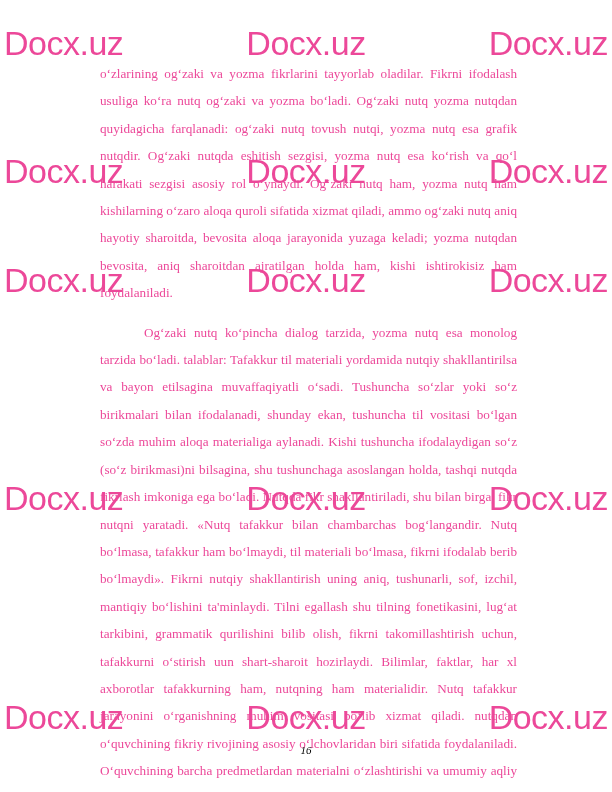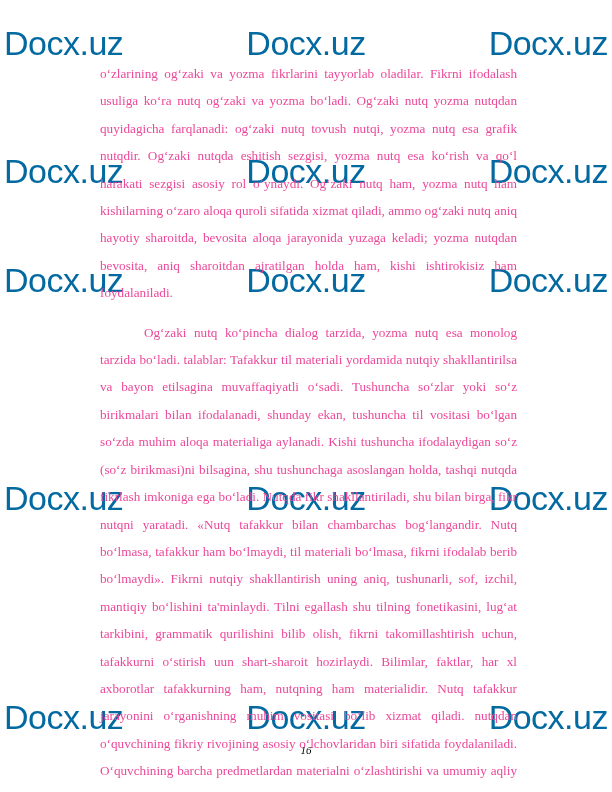--- a/index.html
+++ b/index.html
@@ -36,21 +36,21 @@
     width: 612px;
     display: flex;
     justify-content: space-between;
     padding: 0 4px;
     box-sizing: border-box;
   }
   .watermark-text {
     font-family: "Liberation Sans", "DejaVu Sans", sans-serif;
     font-size: 34px;
     line-height: 34px;
-    color: #0369a1;
+    color: #ec4899;
     letter-spacing: -0.5px;
     white-space: nowrap;
     user-select: none;
   }
 
   
   #content {
     position: absolute;
     left: 88px;
     top: 48px;

